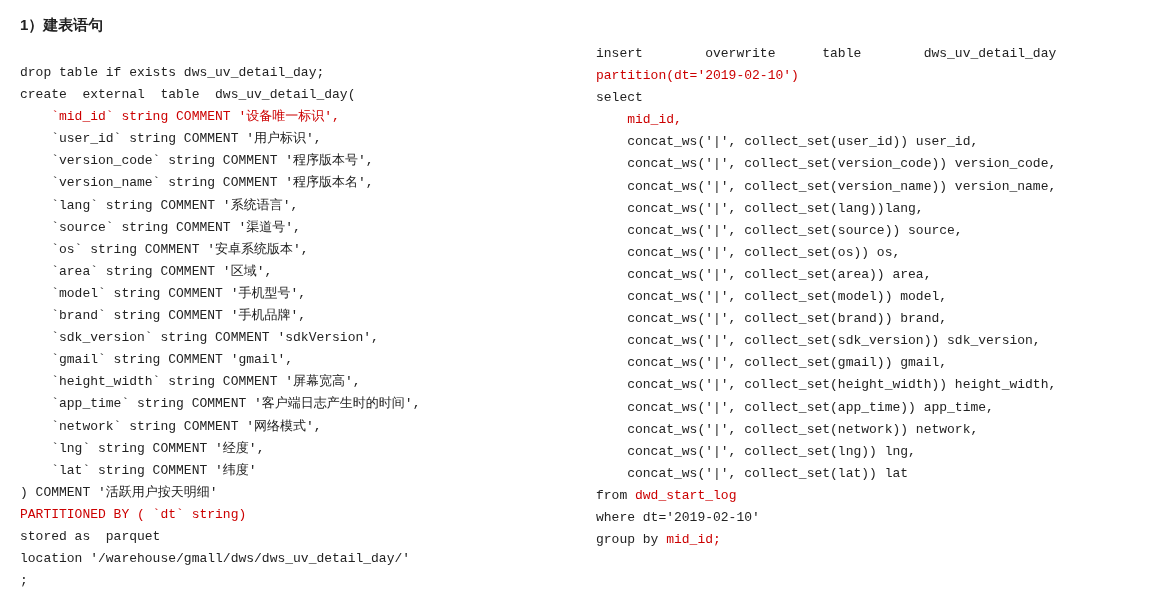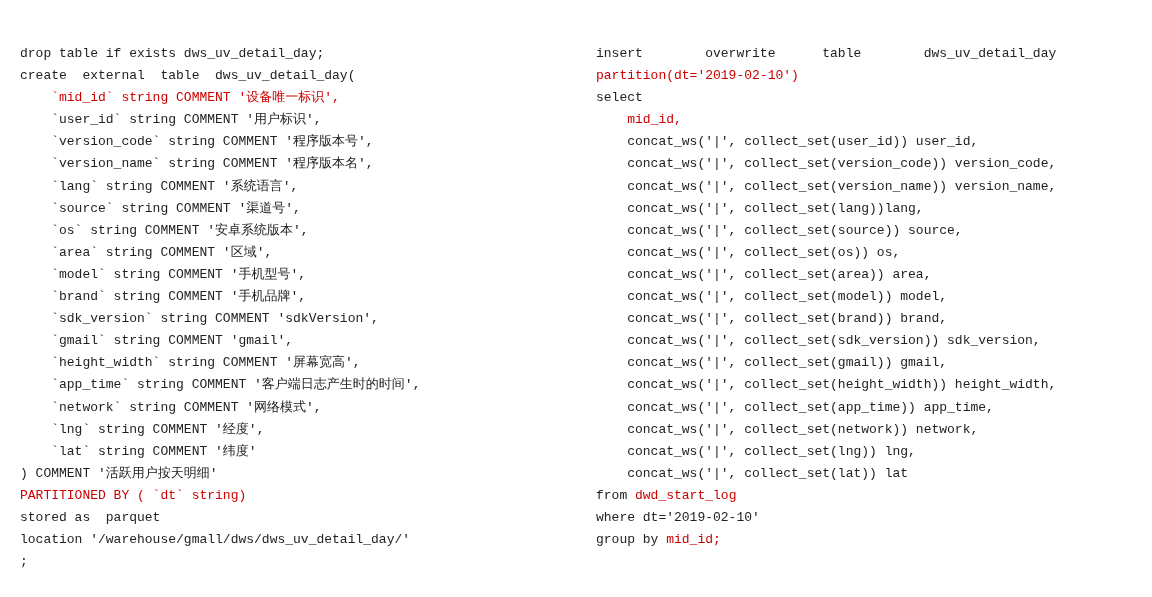--- a/index.html
+++ b/index.html
@@ -31,19 +31,20 @@
       font-size: 13px;
       margin-top: 27px;
     }
   </style>
 </head>
 <body>
 
 <div class="container">
 
   <div class="panel">
+    <div class="section-title">1）建表语句</div>
     <div class="code-block" id="left-code"><div>drop table if exists dws_uv_detail_day;</div><div>create  external  table  dws_uv_detail_day(</div><div style="color: rgb(204, 0, 0);">    `mid_id` string COMMENT '设备唯一标识',</div><div>    `user_id` string COMMENT '用户标识',</div><div>    `version_code` string COMMENT '程序版本号',</div><div>    `version_name` string COMMENT '程序版本名',</div><div>    `lang` string COMMENT '系统语言',</div><div>    `source` string COMMENT '渠道号',</div><div>    `os` string COMMENT '安卓系统版本',</div><div>    `area` string COMMENT '区域',</div><div>    `model` string COMMENT '手机型号',</div><div>    `brand` string COMMENT '手机品牌',</div><div>    `sdk_version` string COMMENT 'sdkVersion',</div><div>    `gmail` string COMMENT 'gmail',</div><div>    `height_width` string COMMENT '屏幕宽高',</div><div>    `app_time` string COMMENT '客户端日志产生时的时间',</div><div>    `network` string COMMENT '网络模式',</div><div>    `lng` string COMMENT '经度',</div><div>    `lat` string COMMENT '纬度'</div><div>) COMMENT '活跃用户按天明细'</div><div style="color: rgb(204, 0, 0);">PARTITIONED BY ( `dt` string)</div><div>stored as  parquet</div><div>location '/warehouse/gmall/dws/dws_uv_detail_day/'</div><div>;</div></div>
   </div>
 
   <div class="panel">
     <div class="code-block" id="right-code"><div style="color: rgb(34, 34, 34);">insert        overwrite      table        dws_uv_detail_day</div><div style="color: rgb(204, 0, 0);">partition(dt='2019-02-10')</div><div style="color: rgb(34, 34, 34);">select</div><div style="color: rgb(204, 0, 0);">    mid_id,</div><div style="color: rgb(34, 34, 34);">    concat_ws('|', collect_set(user_id)) user_id,</div><div style="color: rgb(34, 34, 34);">    concat_ws('|', collect_set(version_code)) version_code,</div><div style="color: rgb(34, 34, 34);">    concat_ws('|', collect_set(version_name)) version_name,</div><div style="color: rgb(34, 34, 34);">    concat_ws('|', collect_set(lang))lang,</div><div style="color: rgb(34, 34, 34);">    concat_ws('|', collect_set(source)) source,</div><div style="color: rgb(34, 34, 34);">    concat_ws('|', collect_set(os)) os,</div><div style="color: rgb(34, 34, 34);">    concat_ws('|', collect_set(area)) area,</div><div style="color: rgb(34, 34, 34);">    concat_ws('|', collect_set(model)) model,</div><div style="color: rgb(34, 34, 34);">    concat_ws('|', collect_set(brand)) brand,</div><div style="color: rgb(34, 34, 34);">    concat_ws('|', collect_set(sdk_version)) sdk_version,</div><div style="color: rgb(34, 34, 34);">    concat_ws('|', collect_set(gmail)) gmail,</div><div style="color: rgb(34, 34, 34);">    concat_ws('|', collect_set(height_width)) height_width,</div><div style="color: rgb(34, 34, 34);">    concat_ws('|', collect_set(app_time)) app_time,</div><div style="color: rgb(34, 34, 34);">    concat_ws('|', collect_set(network)) network,</div><div style="color: rgb(34, 34, 34);">    concat_ws('|', collect_set(lng)) lng,</div><div style="color: rgb(34, 34, 34);">    concat_ws('|', collect_set(lat)) lat</div><div><span style="color: rgb(34, 34, 34);">from </span><span style="color: rgb(204, 0, 0);">dwd_start_log</span></div><div style="color: rgb(34, 34, 34);">where dt='2019-02-10'</div><div><span style="color: rgb(34, 34, 34);">group by </span><span style="color: rgb(204, 0, 0);">mid_id;</span></div></div>
   </div>
 </div>
 
 </body></html>

